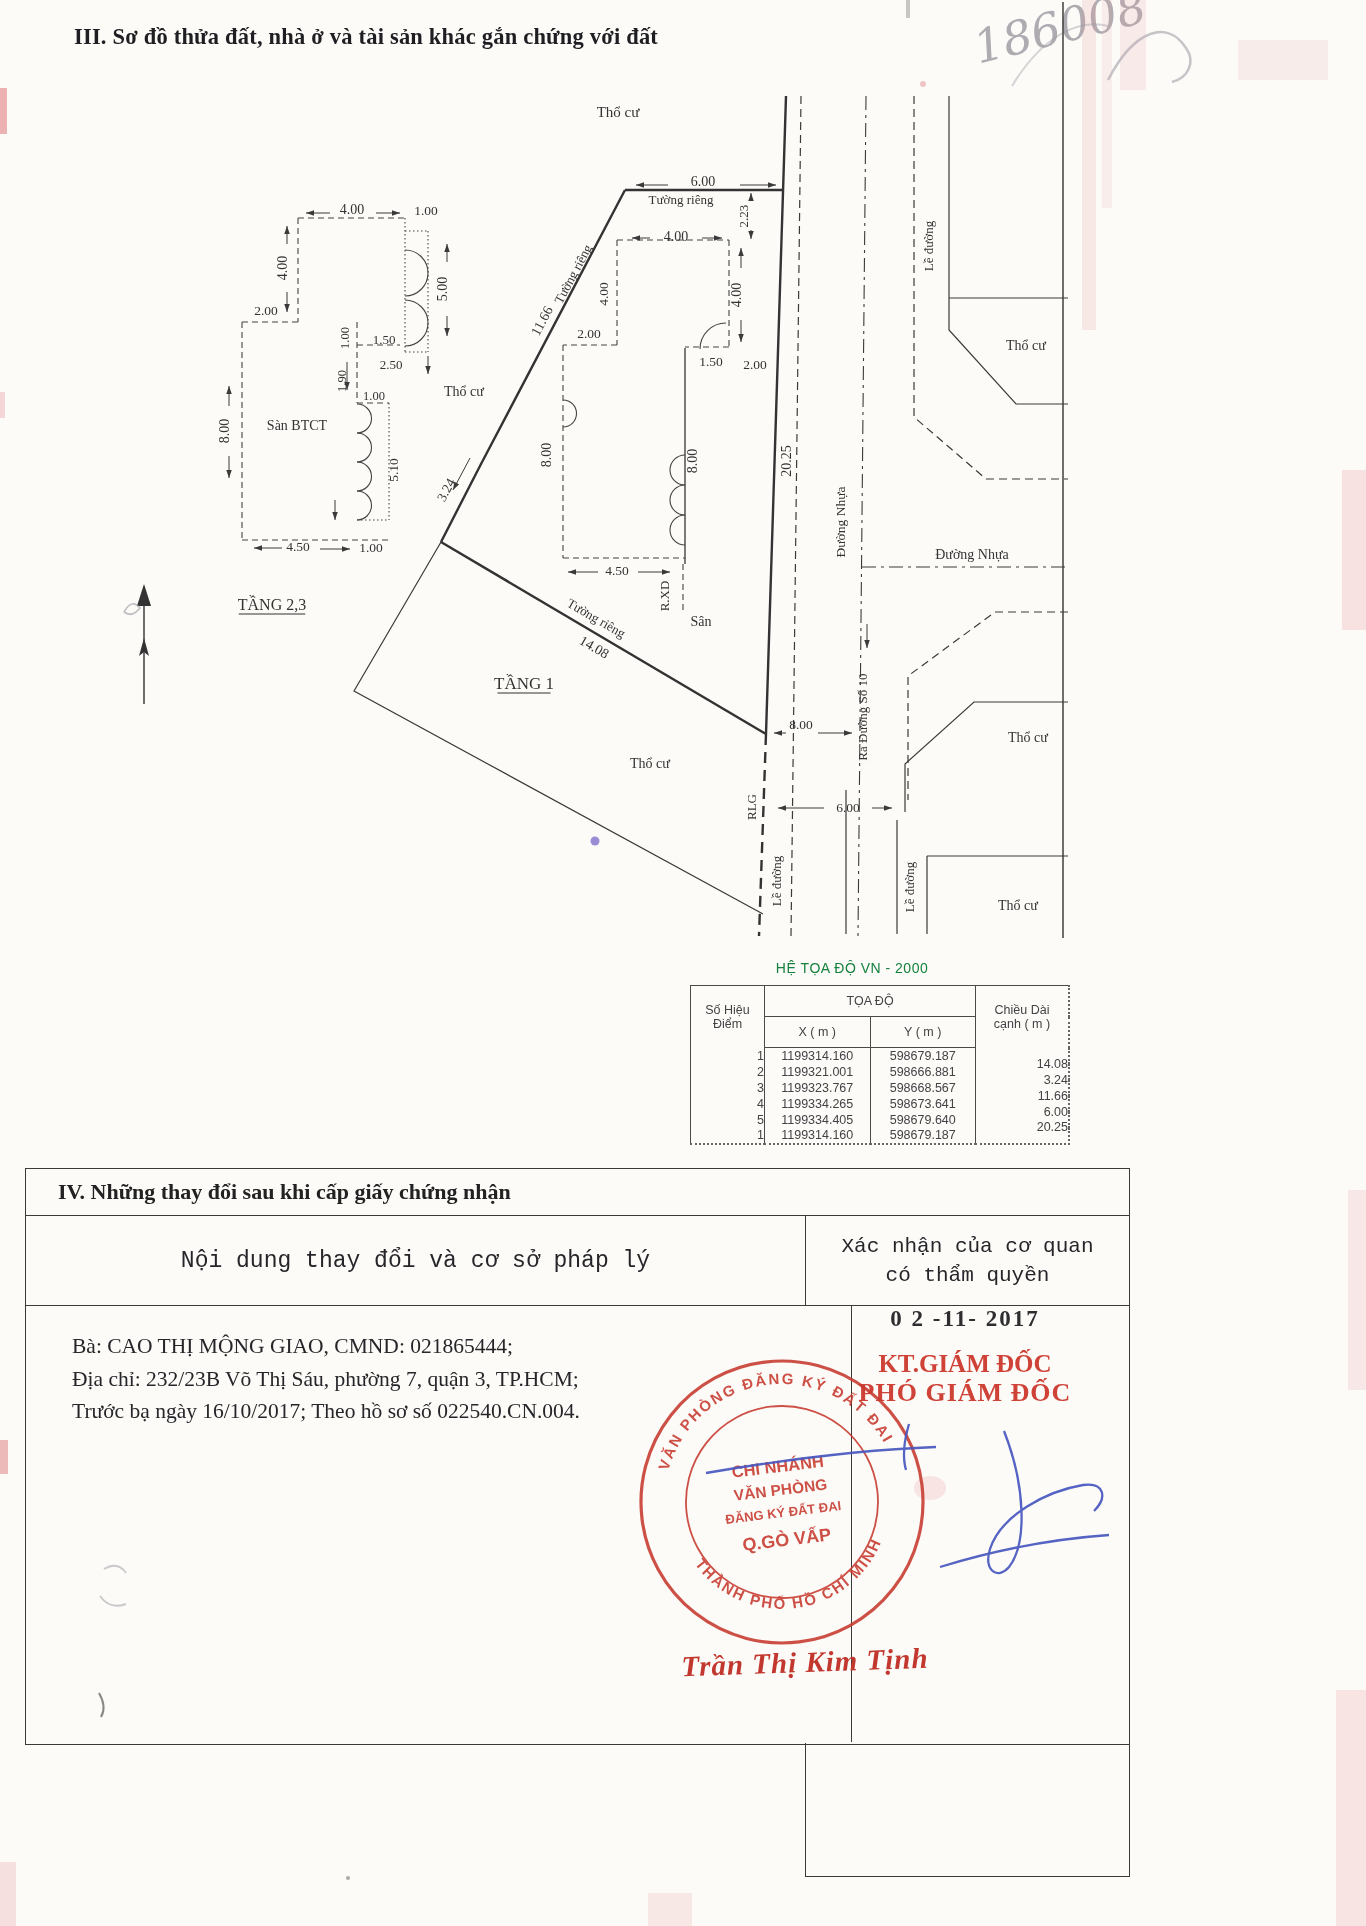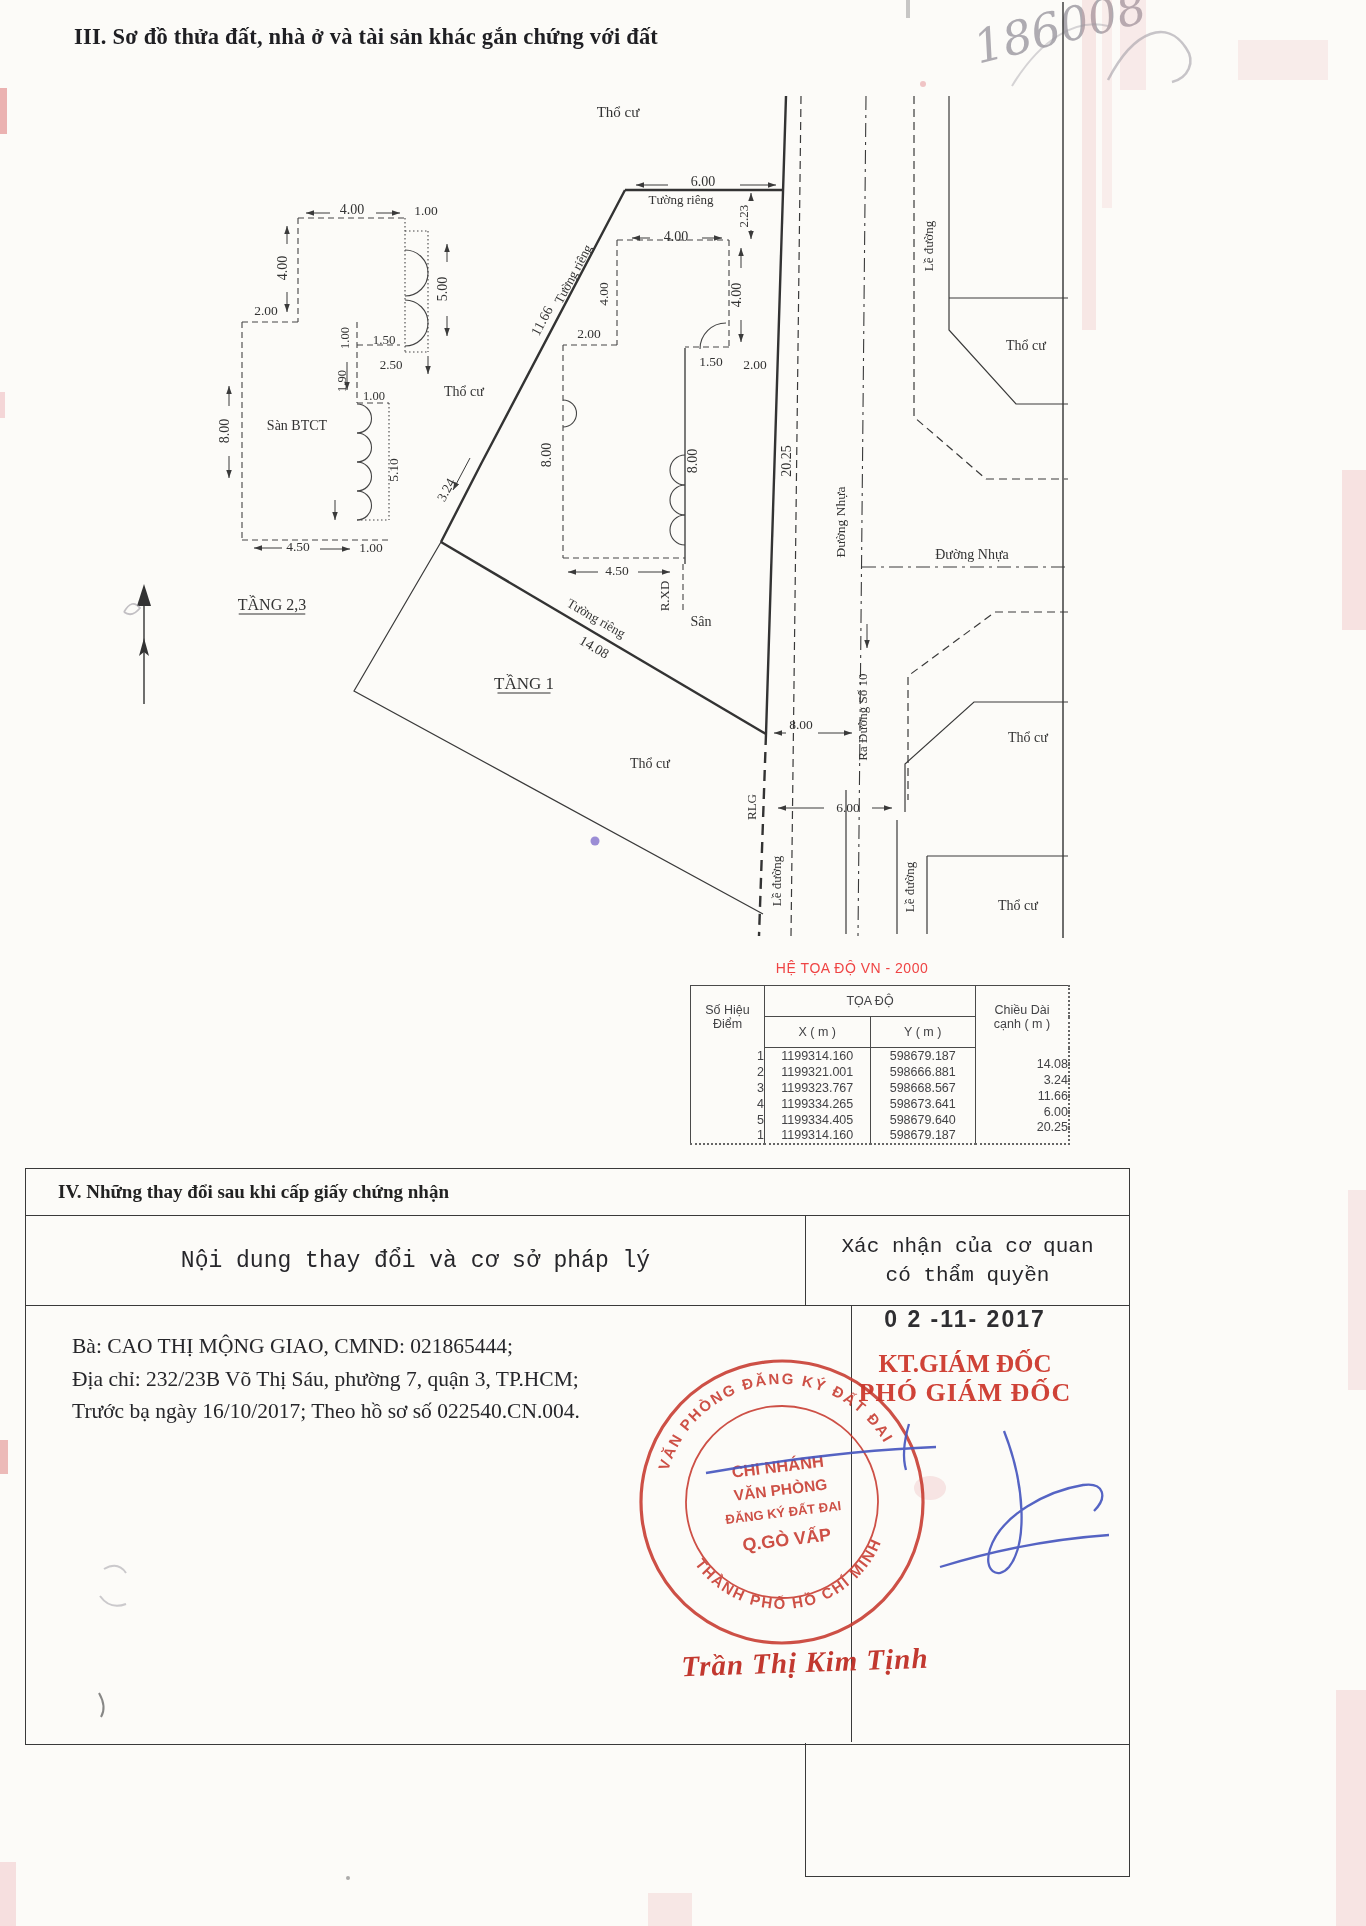--- a/index.html
+++ b/index.html
@@ -5,52 +5,52 @@
   html,body{margin:0;padding:0;background:#d8d5d0;}
   .page{position:relative;width:1366px;height:1926px;background:#fcfbf8;overflow:hidden;
         font-family:"Liberation Serif",serif;color:#26262a;}
   .abs{position:absolute;}
   
   .title3{left:74px;top:24px;font-size:22.5px;font-weight:bold;color:#1f1f23;letter-spacing:.2px;z-index:2;}
   .handwritten{left:972px;top:0px;font-family:"DejaVu Serif",serif;font-style:italic;
                font-size:46px;color:#9b98a0;opacity:.8;transform:rotate(-14deg);z-index:2;}
   
   .coord-wrap{left:690px;top:960px;width:380px;z-index:2;font-family:"Liberation Sans",sans-serif;color:#434346;}
-  .coord-title{text-align:center;padding-right:56px;font-size:14px;color:#ef4444;margin-bottom:9px;letter-spacing:.5px;}
+  .coord-title{text-align:center;padding-right:56px;font-size:14px;color:#15803d;margin-bottom:9px;letter-spacing:.5px;}
   table.coord{border-collapse:collapse;width:380px;table-layout:fixed;
               border-top:1.6px solid #4a4a4a;border-left:1.6px solid #4a4a4a;
               border-right:2px dotted #666;border-bottom:2px dotted #666;}
   table.coord th, table.coord td{font-weight:normal;font-size:12.5px;padding:0;}
   th.h-point{width:73px;border-right:1.2px solid #4a4a4a;}
   th.h-group{border-bottom:1.2px solid #4a4a4a;height:30px;}
   th.h-len{width:92px;border-left:1.2px solid #4a4a4a;}
   th.h-xy{height:30px;border-bottom:1.4px solid #4a4a4a;}
   th.h-x{border-right:1.2px solid #4a4a4a;}
   td.c-p{text-align:right;padding-right:12px;border-right:1.2px solid #4a4a4a;}
   td.c-x{text-align:center;border-right:1.2px solid #4a4a4a;}
   td.c-y{text-align:center;}
   td.c-l{text-align:right;padding-right:16px;border-left:1.2px solid #4a4a4a;}
   tr.coord-row{height:16px;}
   .lenv{display:inline-block;transform:translateY(-8px);}
   
   .s4{left:25px;top:1168px;width:1103px;height:575px;border:1.8px solid #3a3a3a;z-index:1;}
   .s4-title{height:46px;border-bottom:1.8px solid #3a3a3a;display:flex;align-items:center;
-            padding-left:32px;font-size:19px;font-weight:bold;color:#222;}
+            padding-left:32px;font-size:22px;font-weight:bold;color:#222;}
   .s4-head{display:flex;height:89px;border-bottom:1.6px solid #3a3a3a;font-family:Liberation Mono, monospace;}
   .s4-head-left{width:779px;border-right:1.6px solid #3a3a3a;display:flex;align-items:center;justify-content:center;
                 font-size:23px;}
   .s4-head-right{flex:1;display:flex;flex-direction:column;align-items:center;justify-content:center;
                  font-size:21px;line-height:29px;}
   .s4-body{display:flex;height:436px;}
   .s4-body-left{width:779px;border-right:1.6px solid #3a3a3a;padding:24px 0 0 46px;font-size:21.5px;line-height:32.5px;}
   .s4-body-right{flex:1;position:relative;}
   .s4-ext{left:805px;top:1743px;width:323px;height:133px;border-left:1.8px solid #3a3a3a;
           border-right:1.8px solid #3a3a3a;border-bottom:1.8px solid #3a3a3a;z-index:1;}
   .transfer-head{font-weight:bold;text-decoration:underline;font-size:22.5px;}
-  .date-stamp{left:815px;top:1306px;width:300px;text-align:center;font-family:Liberation Sans, sans-serif;
+  .date-stamp{left:815px;top:1306px;width:300px;text-align:center;font-family:Liberation Serif, serif;
               font-weight:bold;font-size:23px;letter-spacing:2px;color:#2e2e31;z-index:2;}
   .kt-block{left:815px;top:1350px;width:300px;text-align:center;color:#cf4237;font-weight:bold;z-index:2;}
   .kt1{font-size:25px;}.kt2{font-size:26px;letter-spacing:1px;}
   .signer-name{left:655px;top:1646px;width:300px;text-align:center;font-style:italic;font-weight:bold;
                font-size:29px;color:#c2382f;transform:rotate(-2deg);z-index:2;letter-spacing:1px;}
   
   svg.overlay{position:absolute;left:0;top:0;z-index:3;pointer-events:none;}
   .dlabel{font-family:"Liberation Serif",serif;fill:#333;}
 </style>
 </head>

